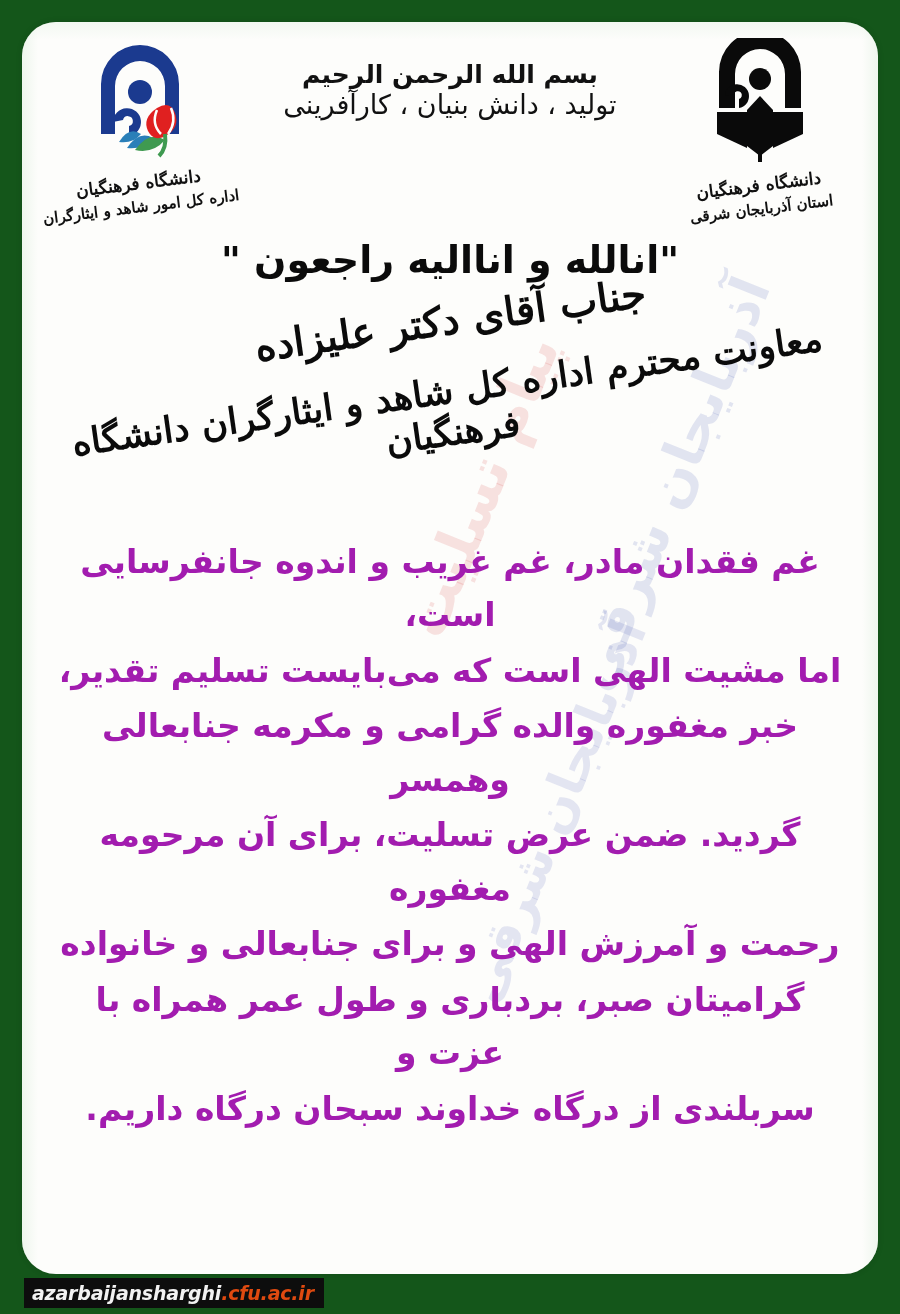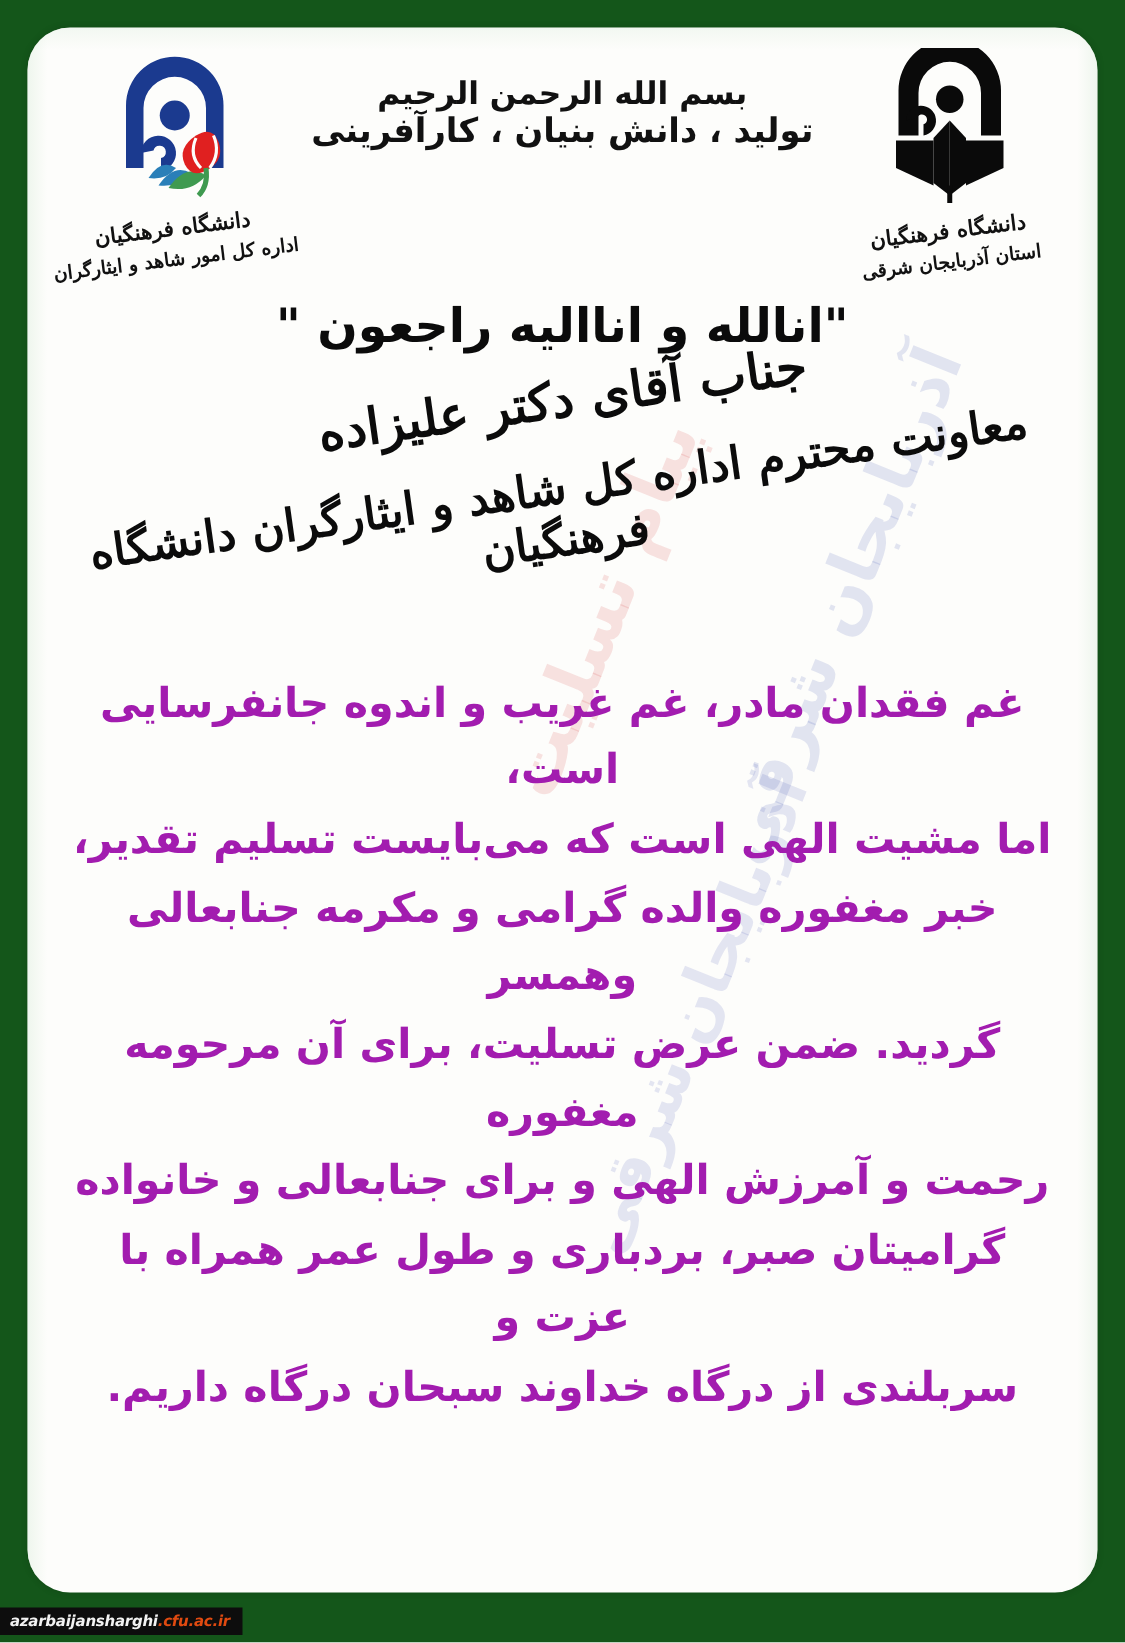--- a/index.html
+++ b/index.html
@@ -107,21 +107,21 @@
     padding-top: 22px;
   }
   .basmala {
     font-size: 25px;
     font-weight: bold;
     color: #111;
     font-family: "DejaVu Sans", sans-serif;
   }
   .slogan {
     font-size: 27px;
-    font-weight: bold;
+    font-weight: normal;
     color: #111;
     font-family: "DejaVu Sans", sans-serif;
   }
 
   
   .verse {
     position: relative;
     z-index: 3;
     text-align: center;
     font-size: 38px;
@@ -167,29 +167,29 @@
     line-height: 1.62;
     color: #a21caf;
     font-family: "DejaVu Sans", sans-serif;
   }
   .body-text p { margin: 0; }
   .body-text p + p { margin-top: 2px; }
 
   
   #urltag {
     position: absolute;
-    left: 0;
+    left: 24px;
     bottom: 6px;
     z-index: 6;
     background: #0d0d0d;
     padding: 4px 10px 4px 8px;
     font-family: "DejaVu Sans", sans-serif;
     font-style: italic;
     font-weight: bold;
-    font-size: 12px;
+    font-size: 19px;
     letter-spacing: -0.2px;
     direction: ltr;
     white-space: nowrap;
   }
   #urltag .u-name { color: #f2f2f2; }
   #urltag .u-dom  { color: #e04a10; }
 </style>
 </head>
 <body>
 

